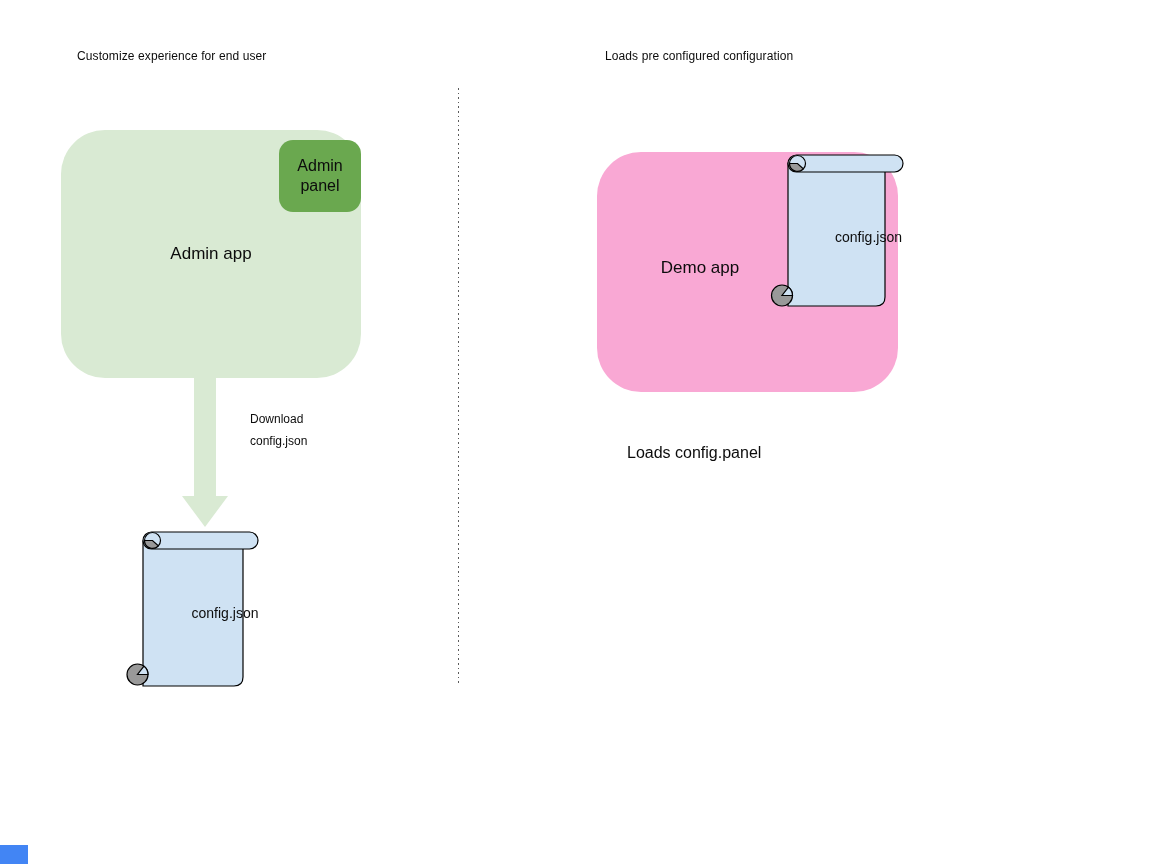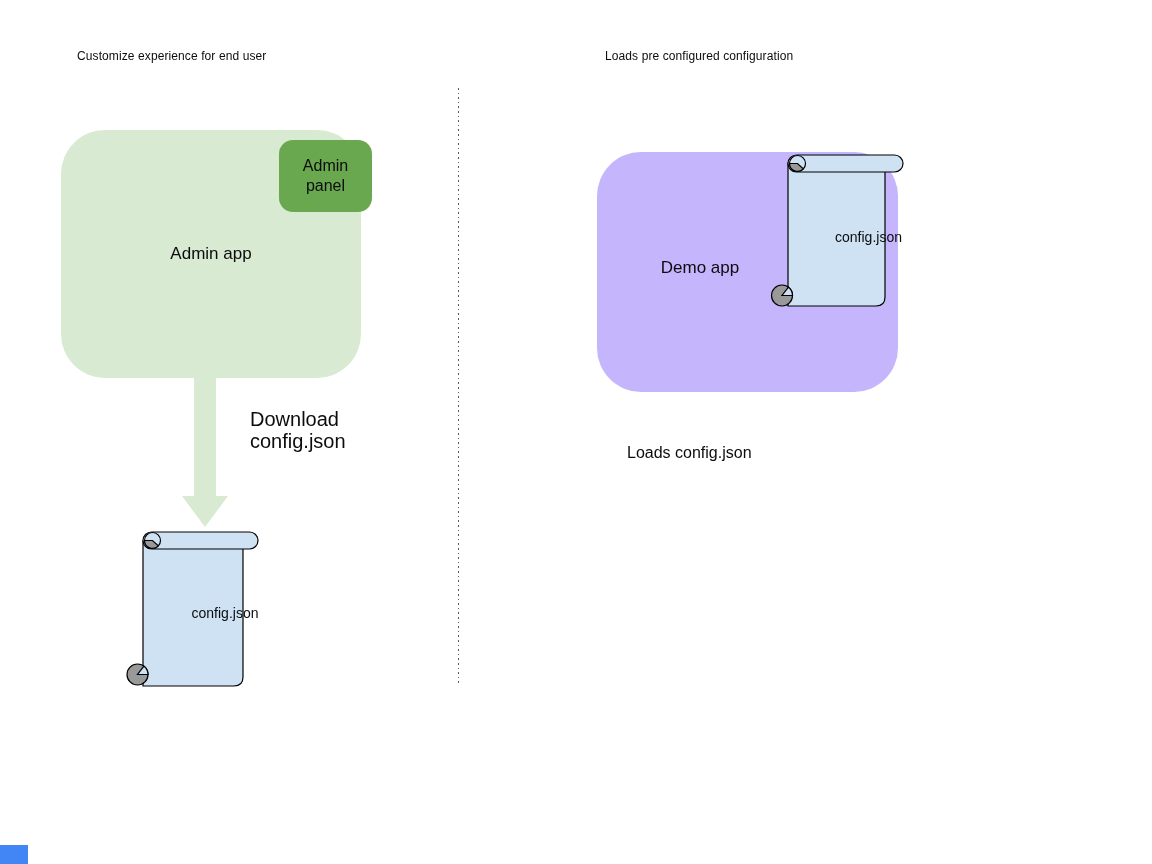--- a/index.html
+++ b/index.html
@@ -42,38 +42,38 @@
   #admin-app-label {
     position: absolute;
     left: 0; top: 0; right: 0; bottom: 0;
     display: flex; align-items: center; justify-content: center;
     font-size: 17px;
     border-radius: 31px;
   }
   #admin-panel {
     position: absolute;
     left: 218px; top: 10px;          
-    width: 93px; height: 72px;
+    width: 82px; height: 72px;
     background: #6aa84f;
     border-radius: 14px;
     display: flex; align-items: center; justify-content: center;
     text-align: center;
     font-size: 16px;
     line-height: 1.22;
     padding: 0 6px;
     box-sizing: border-box;
   }
 
   #download-arrow-svg { position: absolute; left: 170px; top: 374px; }
 
   #download-label {
     position: absolute;
     left: 250px; top: 408px;
     width: 96px;
-    font-size: 20px;
+    font-size: 12px;
     line-height: 22px;
   }
 
   
   .scroll-label {
     position: absolute;
     text-align: center;
     font-size: 14px;
     white-space: nowrap;
     padding-left: 32px;
@@ -82,21 +82,21 @@
   #scroll-right-label { left: 789px; top: 229px; width: 95px; }
 
   #scroll-left-svg  { position: absolute; left: 118px; top: 522px; }
   #scroll-right-svg { position: absolute; left: 763px; top: 149px; }
 
   
   #demo-app {
     position: absolute;
     left: 597px; top: 152px;
     width: 301px; height: 240px;
-    background: #c4b5fd;
+    background: #f9a8d4;
     border-radius: 44px;
   }
   #demo-app-label {
     position: absolute;
     left: 43px; top: 106px;
     width: 120px;
     text-align: center;
     font-size: 17px;
   }
 
@@ -156,17 +156,17 @@
   <svg id="scroll-right-svg" width="147" height="165" viewBox="763 149 147 165">
     <path class="outline" d="M788,163 H885 V297 Q885,306 876,306 H788 Z" fill="#cfe2f3"></path>
     <rect class="outline" x="788" y="155" width="115" height="17" rx="8.5" ry="8.5" fill="#cfe2f3"></rect>
     <circle class="outline" cx="797.5" cy="163.5" r="8" fill="#cfe2f3"></circle>
     <path class="outline" d="M797.5,163.5 L789.5,163.5 A8,8 0 0 0 803.3,168.8 Z" fill="#999999"></path>
     <circle class="outline" cx="782" cy="295.5" r="10.5" fill="#999999"></circle>
     <path class="outline" d="M782,295.5 L792.5,295.5 A10.5,10.5 0 0 0 788.5,287.2 Z" fill="#cfe2f3"></path>
   </svg>
   <div id="scroll-right-label" class="scroll-label">config.json</div>
 
-  <div id="loads-caption">Loads config.json</div>
+  <div id="loads-caption">Loads config.panel</div>
 
   <div id="partial-blue-shape"></div>
 
 </div>
 
 </body></html>

